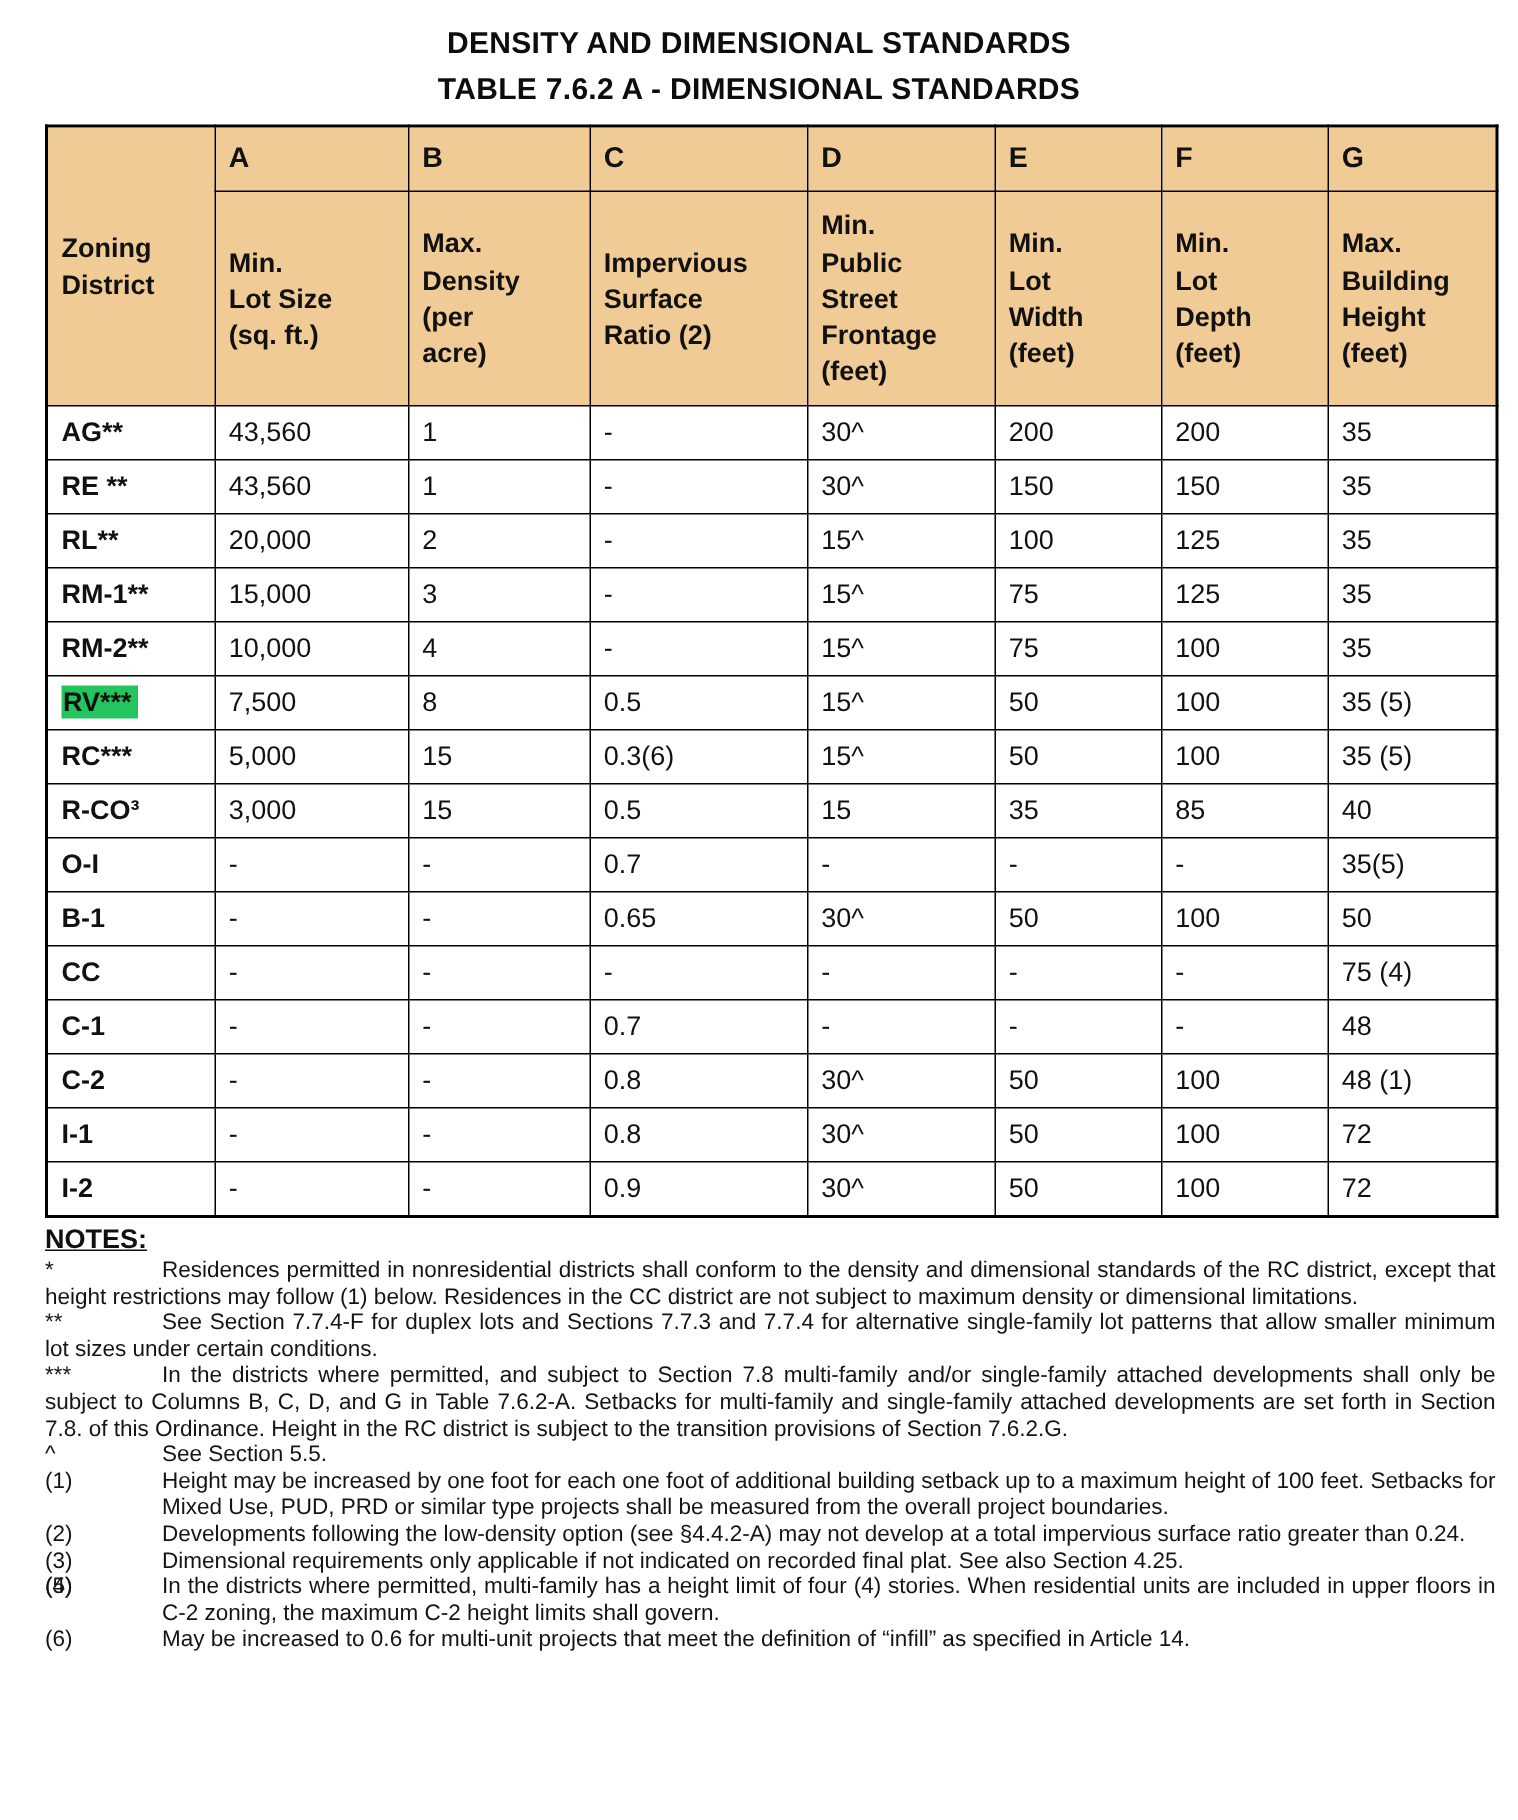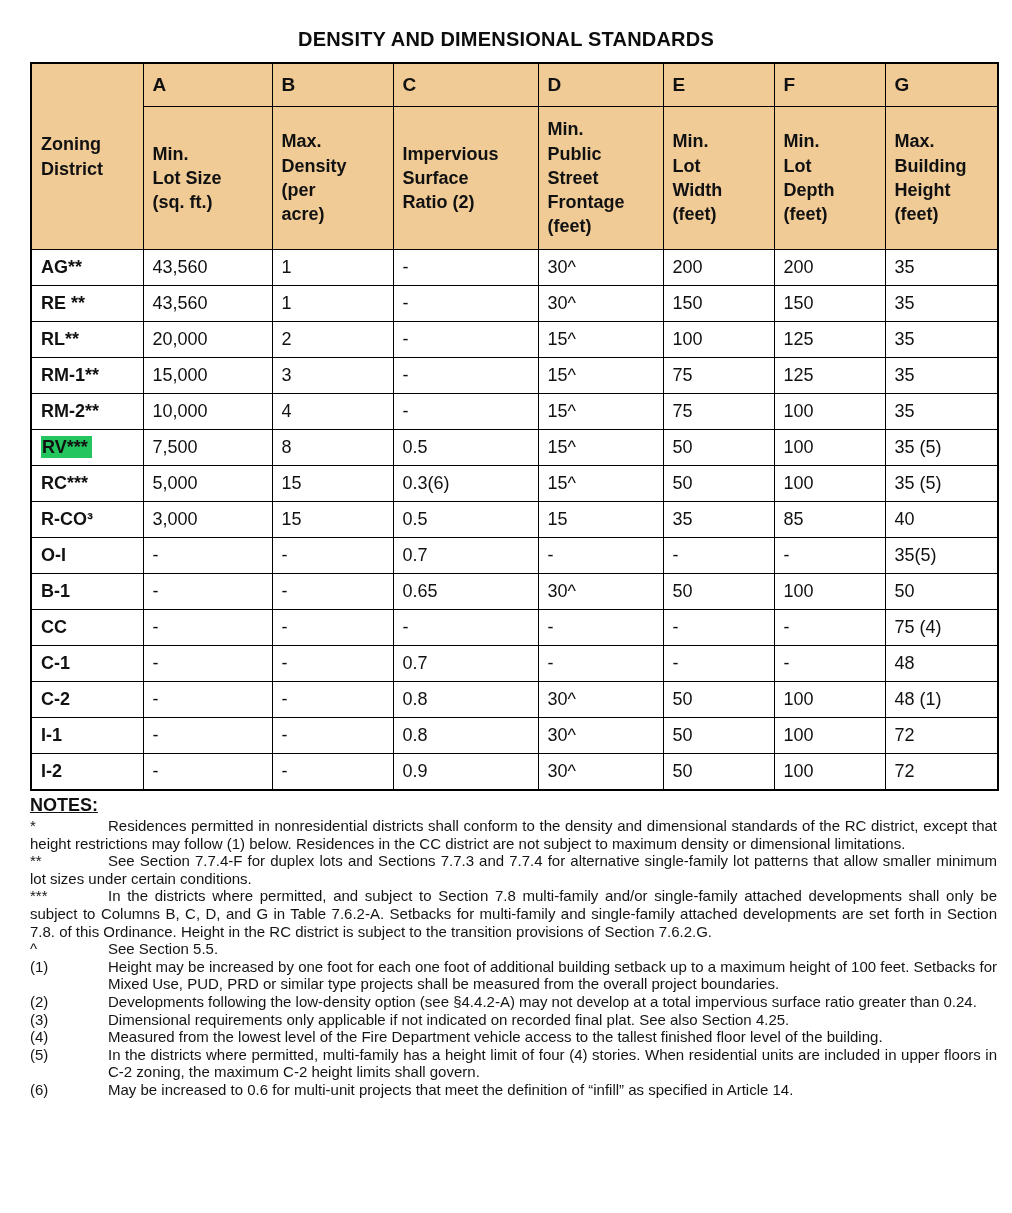--- a/index.html
+++ b/index.html
@@ -3,21 +3,21 @@
 <meta charset="utf-8">
 <style>
   html,body { margin:0; padding:0; }
   body {
     width:1012px; height:1213px;
     background:#ffffff;
     color:#111111;
     font-family:"Liberation Sans", sans-serif;
     overflow:hidden;
   }
-  .titles { text-align:center; margin-top:24px; }
+  .titles { text-align:center; margin-top:14px; }
   .title-line {
     font-size:20px; font-weight:bold; line-height:31px; letter-spacing:0.2px;
     color:#0d0d0d;
   }
 
   table.std {
     border-collapse:collapse; table-layout:fixed;
     margin:7px 0 0 30px;
     border:2px solid #000;
   }
@@ -58,20 +58,21 @@
   }
   p.note.flat .marker { display:inline-block; width:78px; }
   p.note.hang { position:relative; padding-left:78px; }
   p.note.hang .marker { position:absolute; left:0; top:0; width:78px; }
 </style>
 </head>
 <body>
 
 <div class="titles">
   <div class="title-line">DENSITY AND DIMENSIONAL STANDARDS</div>
+  <div class="title-line">TABLE 7.6.2 A - DIMENSIONAL STANDARDS</div>
 </div>
 
 <table class="std">
   <colgroup>
       <col style="width: 112px;">
       <col style="width: 129px;">
       <col style="width: 121px;">
       <col style="width: 145px;">
       <col style="width: 125px;">
       <col style="width: 111px;">
@@ -277,17 +278,17 @@
 <div class="notes">
   <p class="notes-heading">NOTES:</p>
   <div>
       <p class="note flat"><span class="marker">*</span><span>Residences permitted in nonresidential districts shall conform to the density and dimensional standards of the RC district, except that height restrictions may follow (1) below.  Residences in the CC district are not subject to maximum density or dimensional limitations.</span></p>
       <p class="note flat"><span class="marker">**</span><span>See Section 7.7.4-F for duplex lots and Sections 7.7.3 and 7.7.4 for alternative single-family lot patterns that allow smaller minimum lot sizes under certain conditions.</span></p>
       <p class="note flat"><span class="marker">***</span><span>In the districts where permitted, and subject to Section 7.8 multi-family and/or single-family attached developments shall only be subject to Columns B, C, D, and G in Table 7.6.2-A.  Setbacks for multi-family and single-family attached developments are set forth in Section 7.8. of this Ordinance.  Height in the RC district is subject to the transition provisions of Section 7.6.2.G.</span></p>
       <p class="note flat"><span class="marker">^</span><span>See Section 5.5.</span></p>
       <p class="note hang"><span class="marker">(1)</span><span>Height may be increased by one foot for each one foot of additional building setback up to a maximum height of 100 feet. Setbacks for Mixed Use, PUD, PRD or similar type projects shall be measured from the overall project boundaries.</span></p>
       <p class="note hang"><span class="marker">(2)</span><span>Developments following the low-density option (see §4.4.2-A) may not develop at a total impervious surface ratio greater than 0.24.</span></p>
       <p class="note hang"><span class="marker">(3)</span><span>Dimensional requirements only applicable if not indicated on recorded final plat.  See also Section 4.25.</span></p>
-      <p class="note hang"><span class="marker">(4)</span><span>Measured from the lowest level of the Fire Department vehicle access to the tallest finished floor level of the building.</span></p>
+      <p class="note hang"><span class="marker">(4)</span></p>
       <p class="note hang"><span class="marker">(5)</span><span>In the districts where permitted, multi-family has a height limit of four (4) stories.  When residential units are included in upper floors in C-2 zoning, the maximum C-2 height limits shall govern.</span></p>
       <p class="note hang"><span class="marker">(6)</span><span>May be increased to 0.6 for multi-unit projects that meet the definition of “infill” as specified in Article 14.</span></p>
     </div>
 </div>
 
 </body></html>

